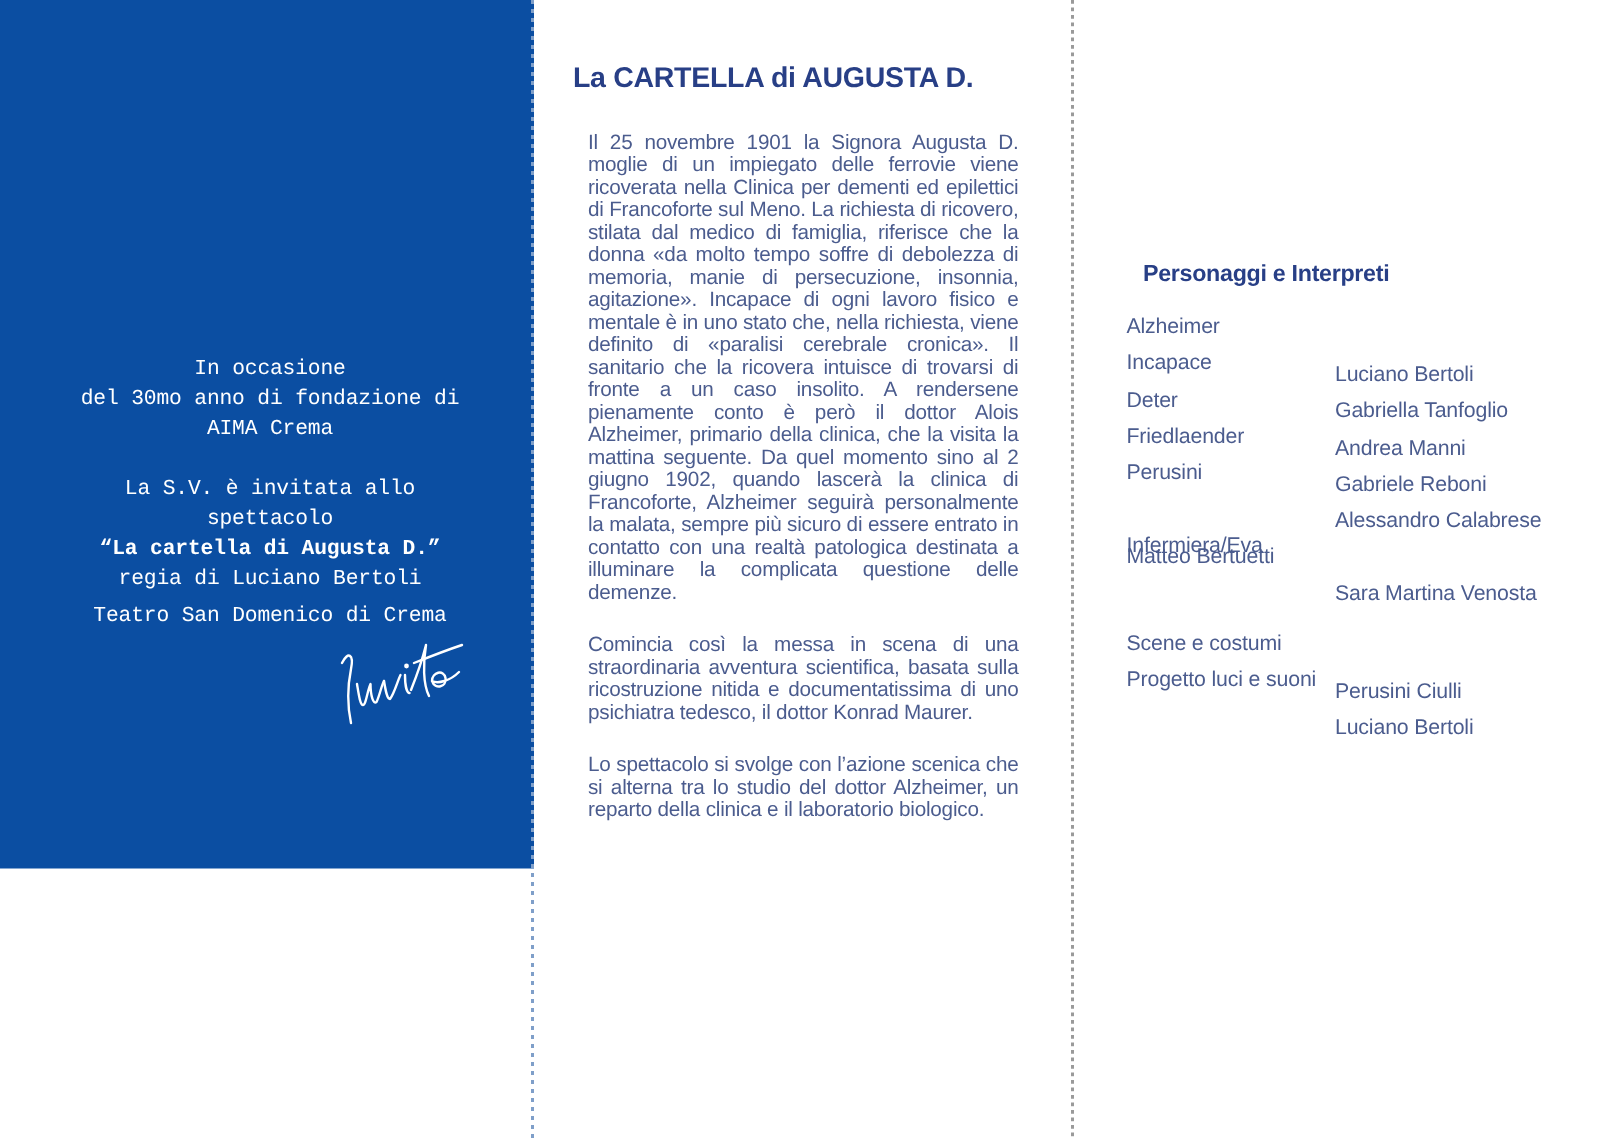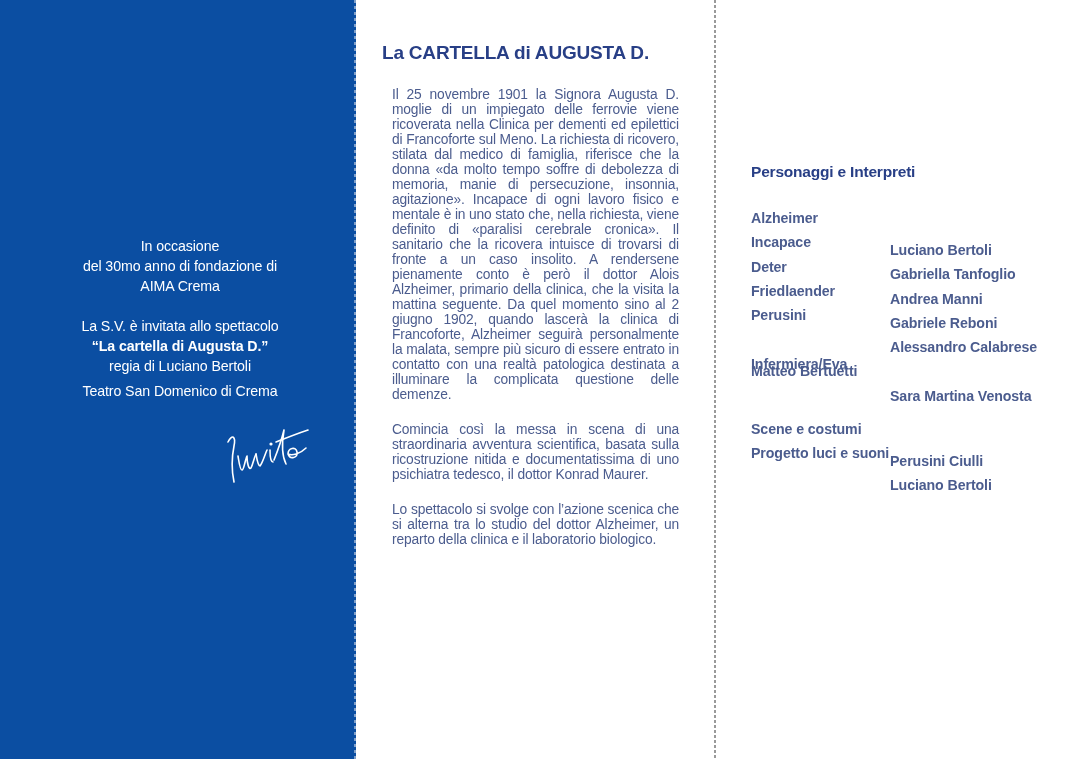--- a/index.html
+++ b/index.html
@@ -11,23 +11,24 @@
       height: 759px;
       position: relative;
       overflow: hidden;
       background: #ffffff;
       font-family: "Liberation Sans", "DejaVu Sans", sans-serif;
     }
     .left-panel {
       position: absolute;
       left: 0; top: 0;
       width: 356px;
-      height: 759px;
+      height: 579px;
       background: #0b4ea2;
       color: #ffffff;
+      font-family: Liberation Mono, monospace;
     }
     .left-panel .edge {
       position: absolute;
       right: 0; top: 0;
       width: 2px; height: 759px;
       background-image: linear-gradient(to bottom, #7f9fc9 50%, transparent 50%);
       background-size: 2px 6px;
     }
     .invite-block {
       position: absolute;
@@ -89,35 +90,34 @@
     .right {
       position: absolute;
       left: 751px;
       top: 0;
       width: 300px;
     }
     .right h2 {
       position: absolute;
       top: 163px;
       left: 0;
-      margin: 0;
+      margin: 11px;
       font-size: 15.5px;
       font-weight: bold;
       color: #283f86;
       letter-spacing: -0.2px;
       white-space: nowrap;
     }
     .cast {
       position: absolute;
       left: 0;
       width: 310px;
       font-size: 14.2px;
       color: #4b5c8e;
       letter-spacing: -0.1px;
-      font-weight: bold;
     }
     .cast-row {
       display: flex;
       height: 24.3px;
       line-height: 20px;
       white-space: nowrap;
     }
     .cast-row .role { width: 139px; }
     .cast-row .actor { flex: 1; margin-top: 32px; }
     .cast.main { top: 208px; }

